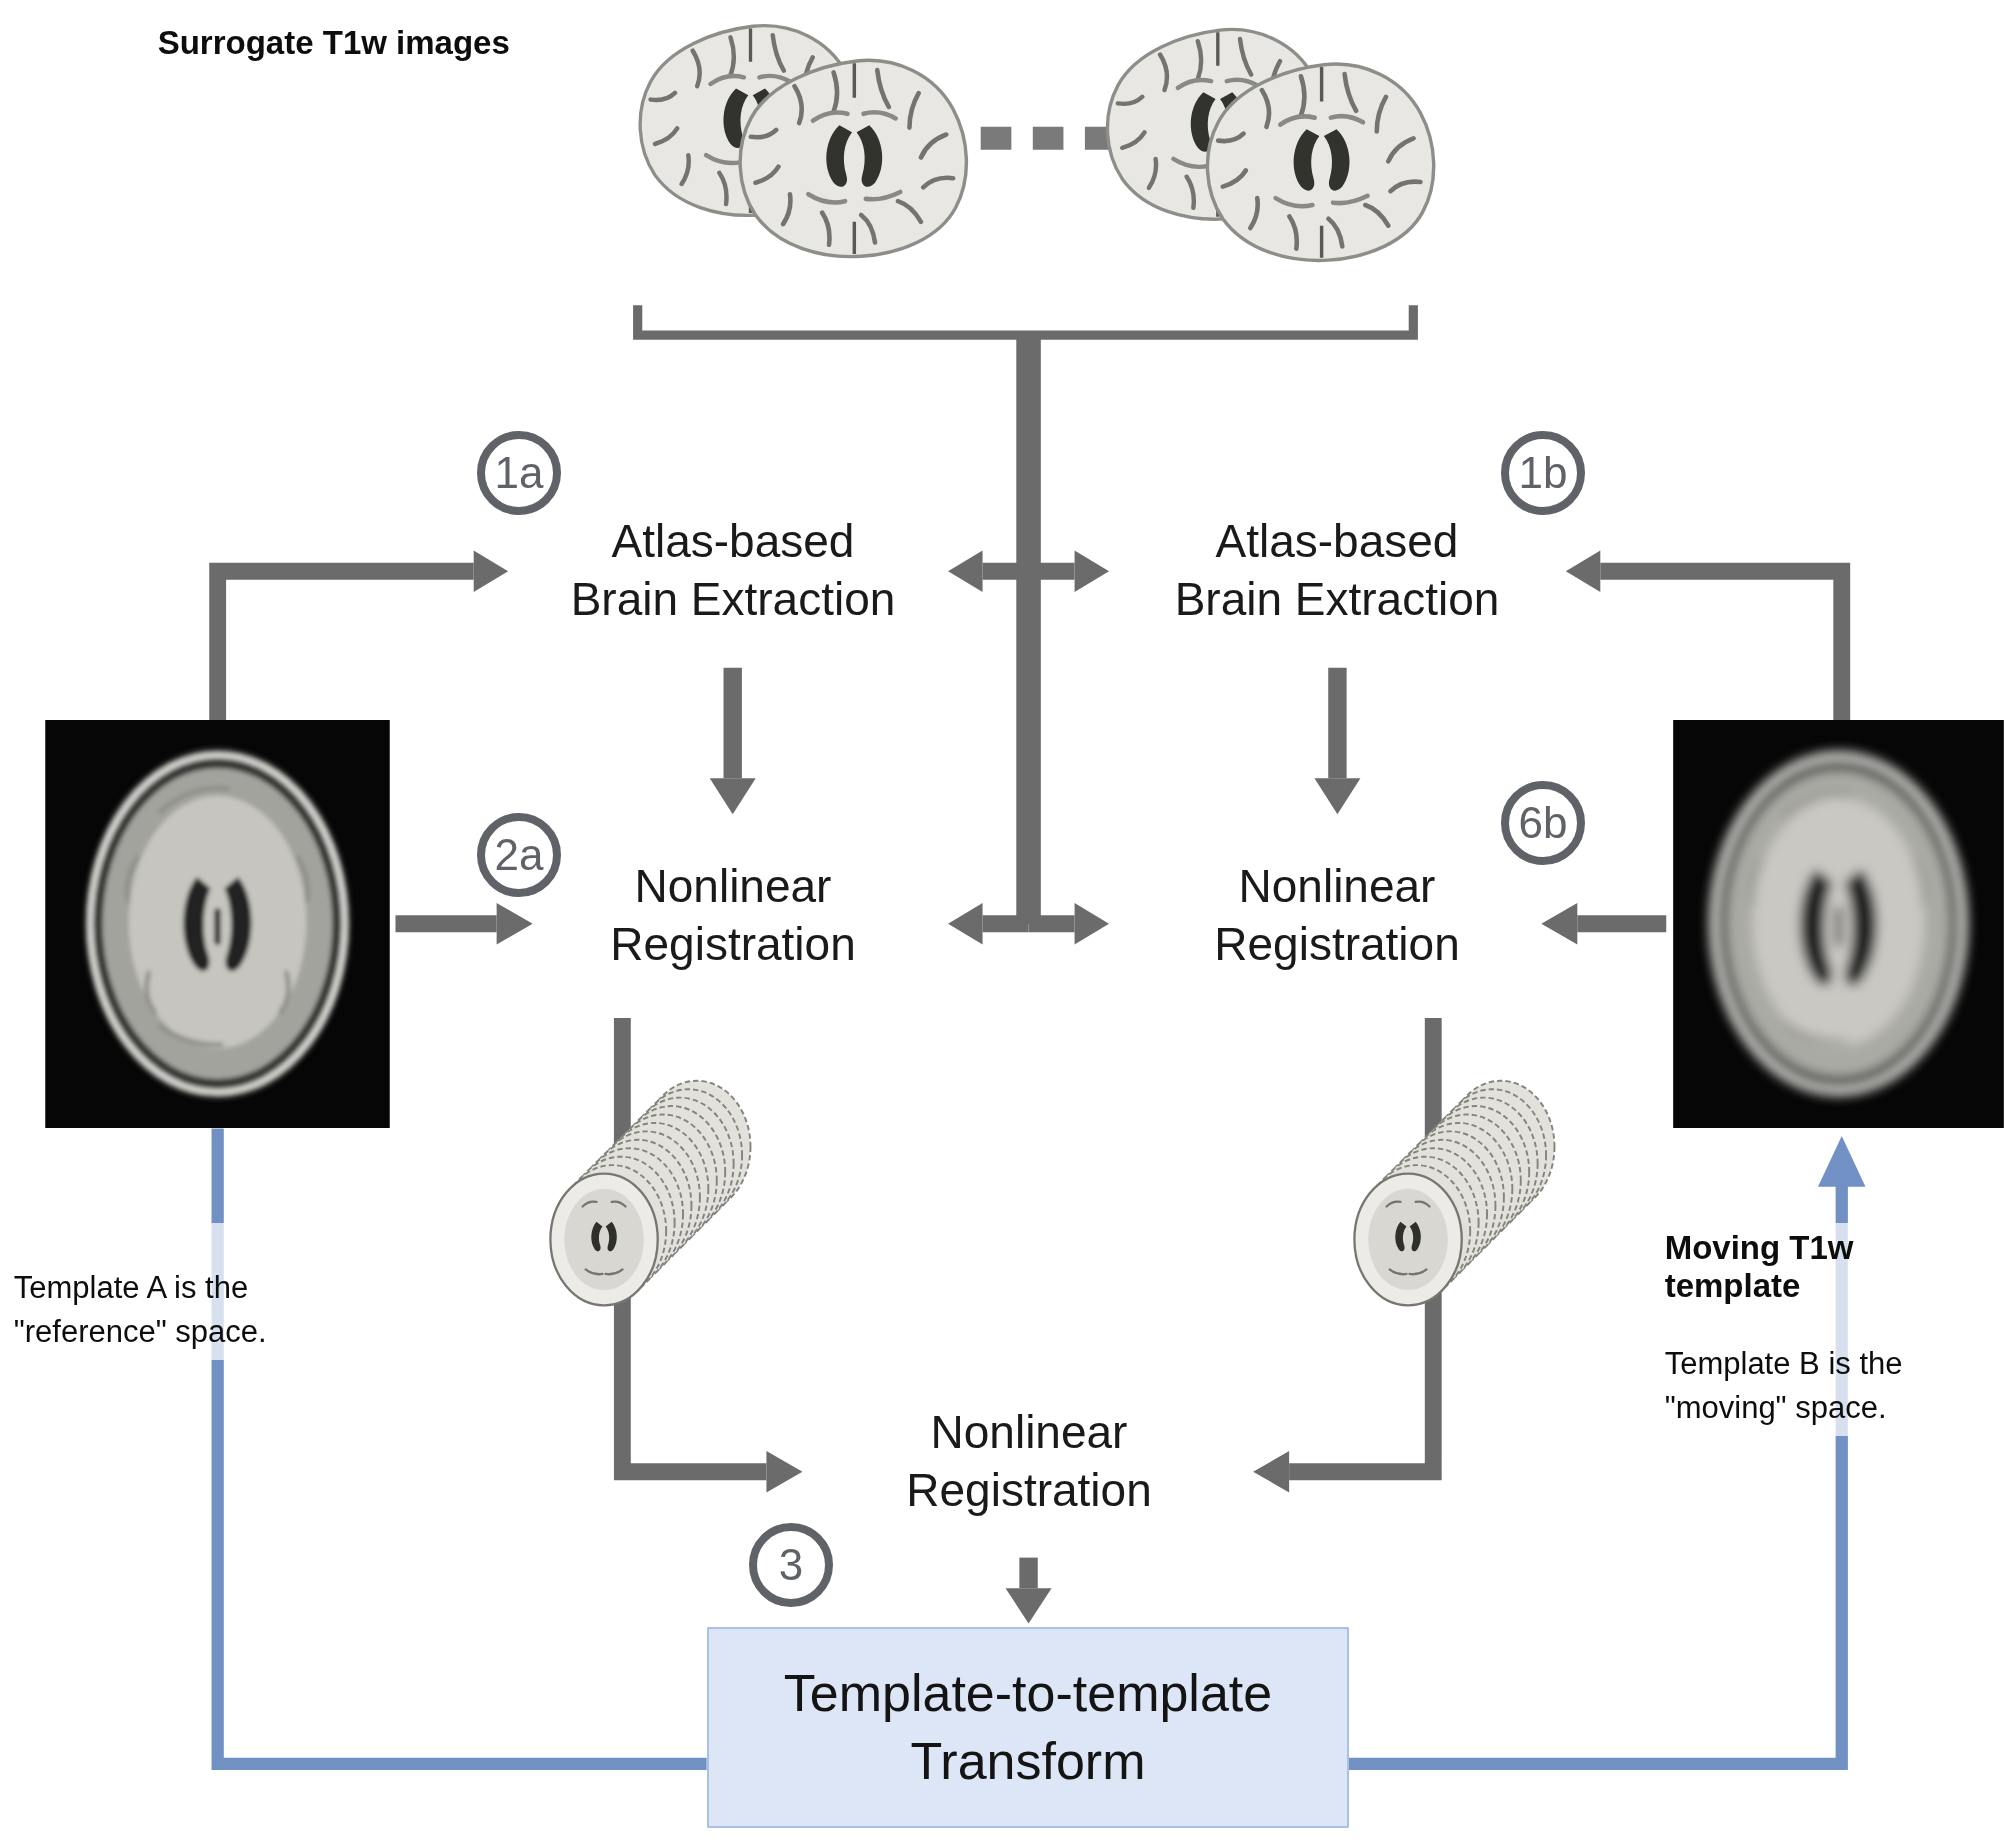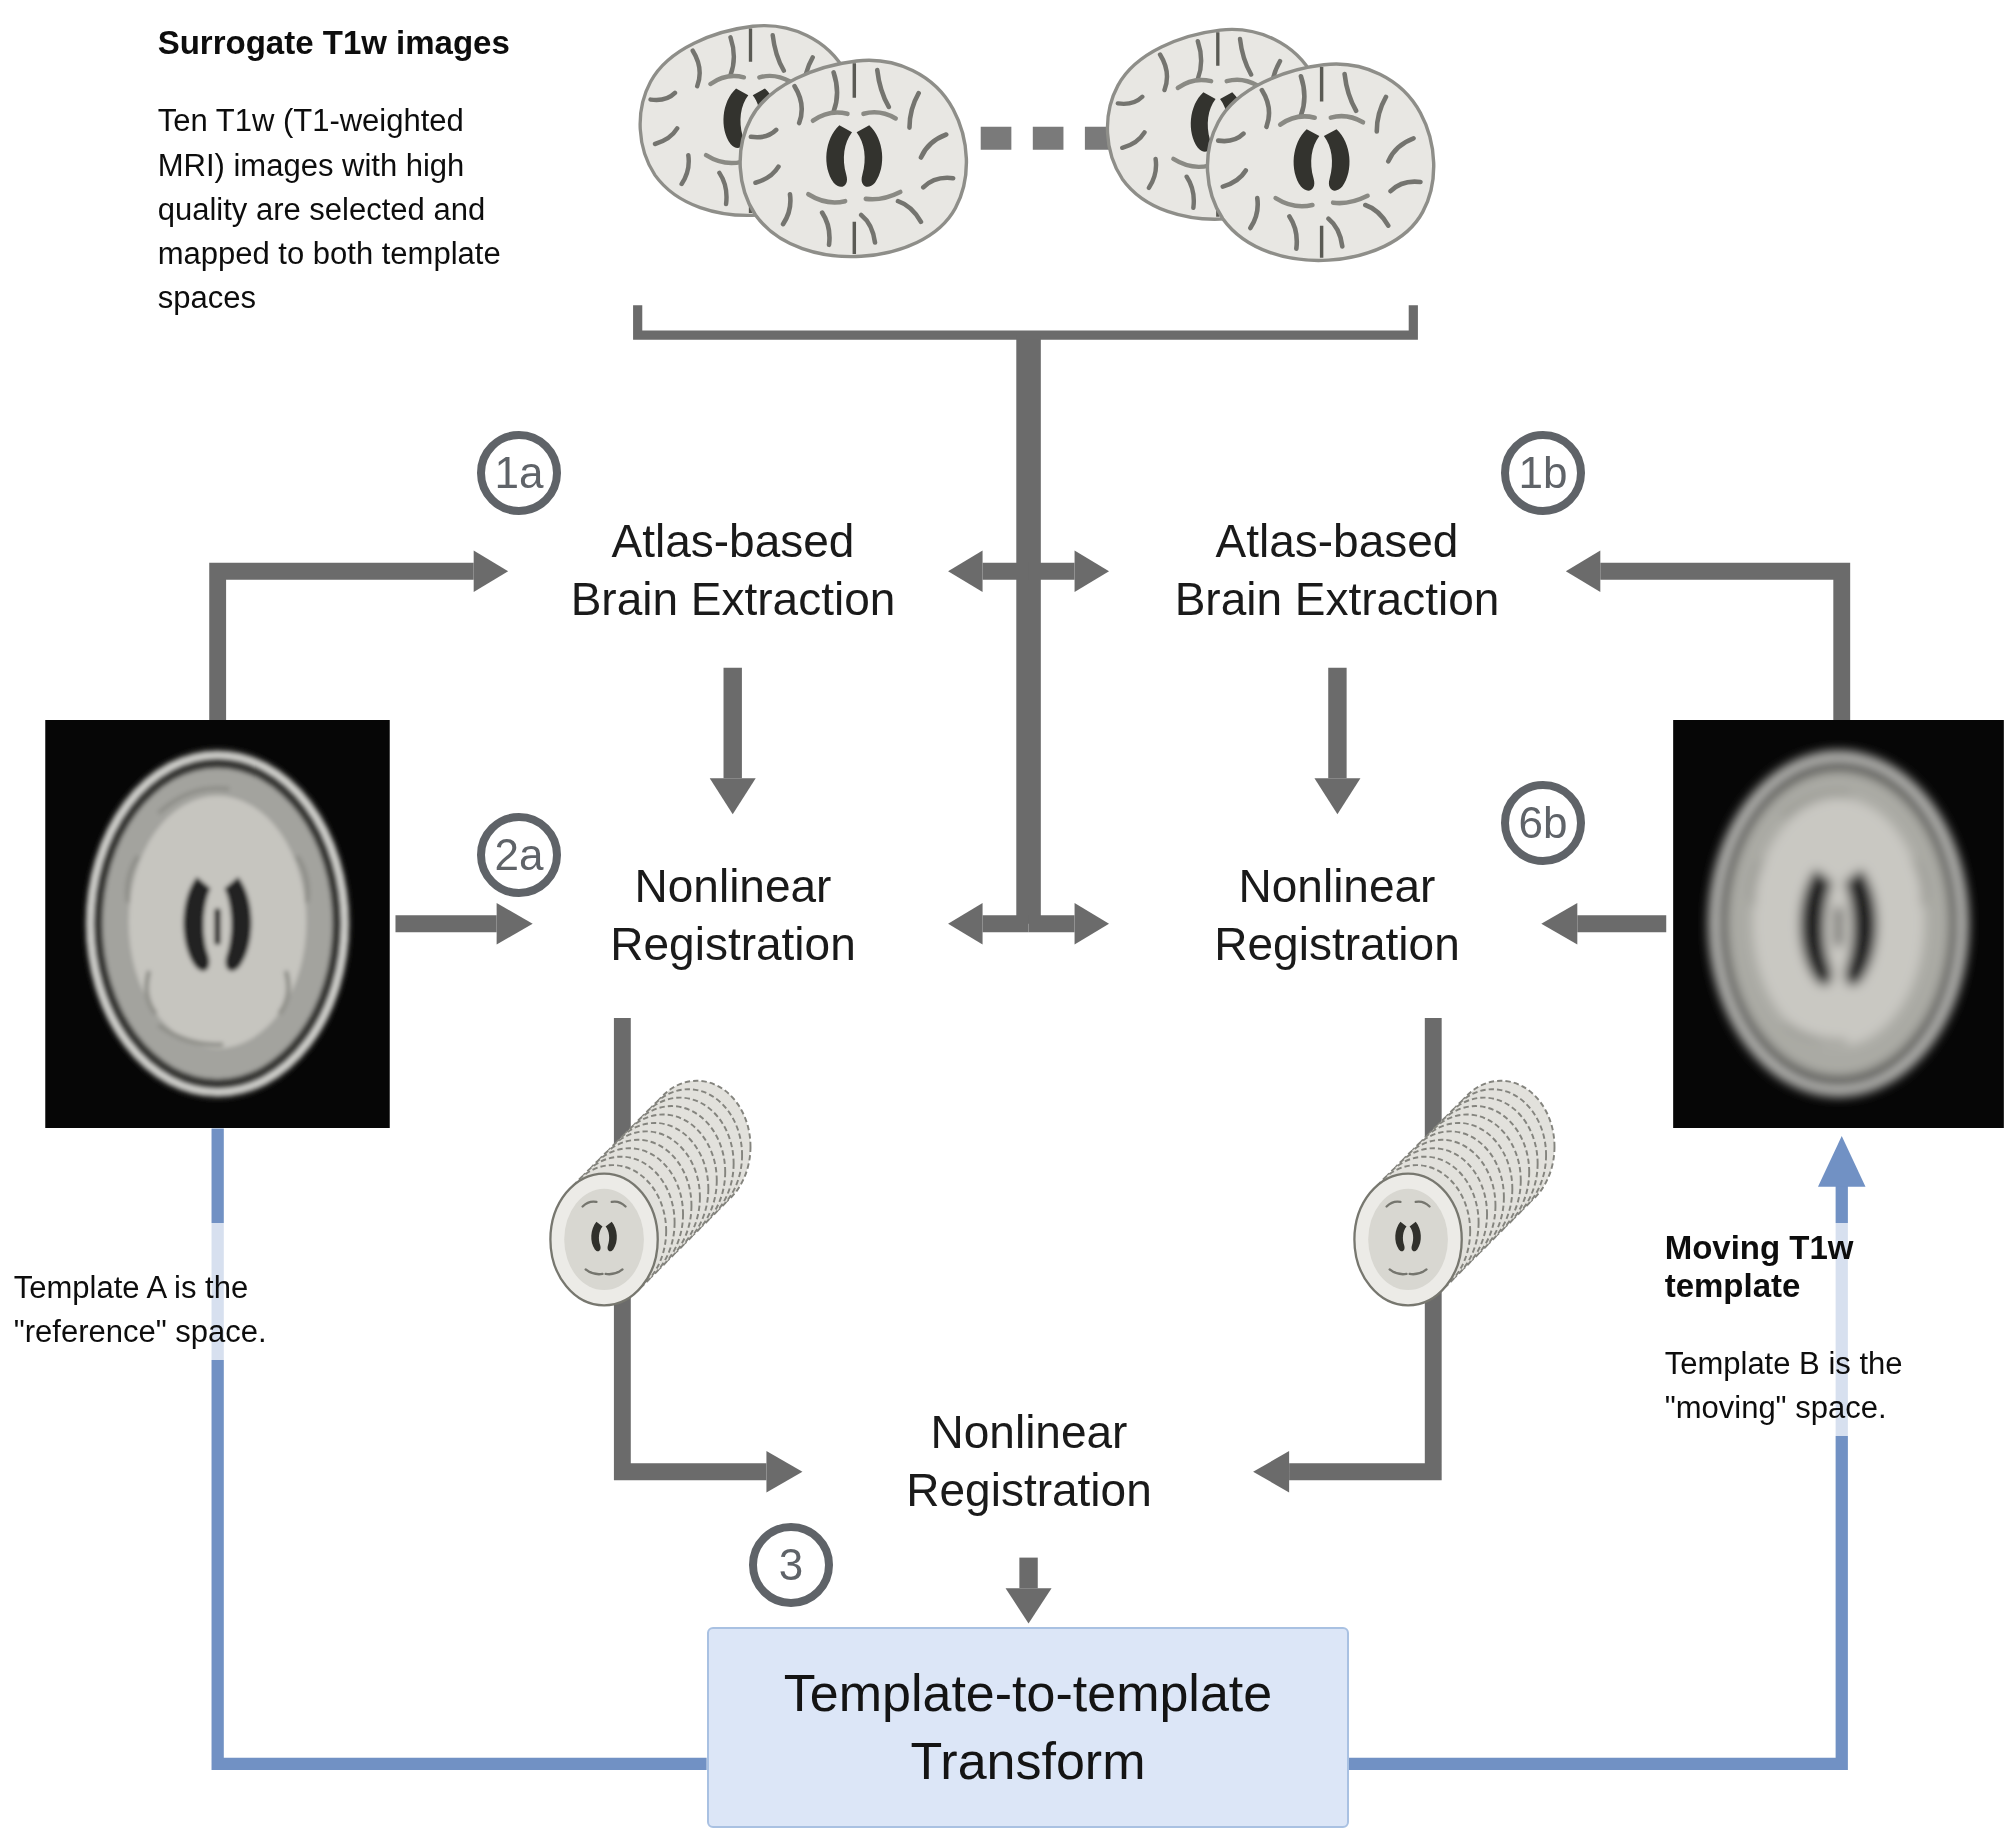--- a/index.html
+++ b/index.html
@@ -22,21 +22,21 @@
            font-size:44px; display:flex; align-items:center; justify-content:center; z-index:6; }
 
   .step-label { position:absolute; transform:translateX(-50%); text-align:center; font-size:46px;
                 line-height:1.27; color:#1a1a1a; white-space:pre-line; z-index:4; }
 
   .img-box { position:absolute; z-index:2; }
   .stack-box { position:absolute; z-index:4; }
 
   .output-box { position:absolute; left:707px; top:1627px; width:642px; height:201px;
                 background:var(--box-fill,#dce6f7); border:2.3px solid var(--box-border,#a9c1e2);
-                border-radius:6px; display:flex; align-items:center; justify-content:center;
+                border-radius:1px; display:flex; align-items:center; justify-content:center;
                 text-align:center; font-size:52px; line-height:1.3; white-space:pre-line;
                 color:#141414; z-index:4; }
   .hidden-defs { position:absolute; width:0; height:0; overflow:hidden; }
 </style>
 </head>
 <body>
 
 <div class="stage">
 
   <svg class="hidden-defs" aria-hidden="true">
@@ -201,25 +201,20 @@
 
     <path class="b-stroke" stroke-width="16" d="M284,1472 L284,2301 L922,2301"></path>
     <g>
       <path class="b-stroke" stroke-width="16" d="M1760,2301 L2403,2301 L2403,1545"></path>
       <polygon class="b-fill" points="2403,1482 2372,1548 2434,1548"></polygon>
     </g>
   </svg>
 
   <div class="note" style="left:150px; top:18.4px; width:445px; background:transparent;">
     <div class="note-title">Surrogate T1w images</div>
-    <div class="note-body">Ten T1w (T1-weighted
-MRI) images with high
-quality are selected and
-mapped to both template
-spaces</div>
   </div>
 
   <div class="note" style="left:6.1px; top:1223px; width:330px;">
     <div class="note-body">Template A is the
 "reference" space.</div>
   </div>
 
   <div class="note" style="left:1657px; top:1223px; width:346px;">
     <div class="note-title">Moving T1w template</div>
     <div class="note-body">Template B is the

